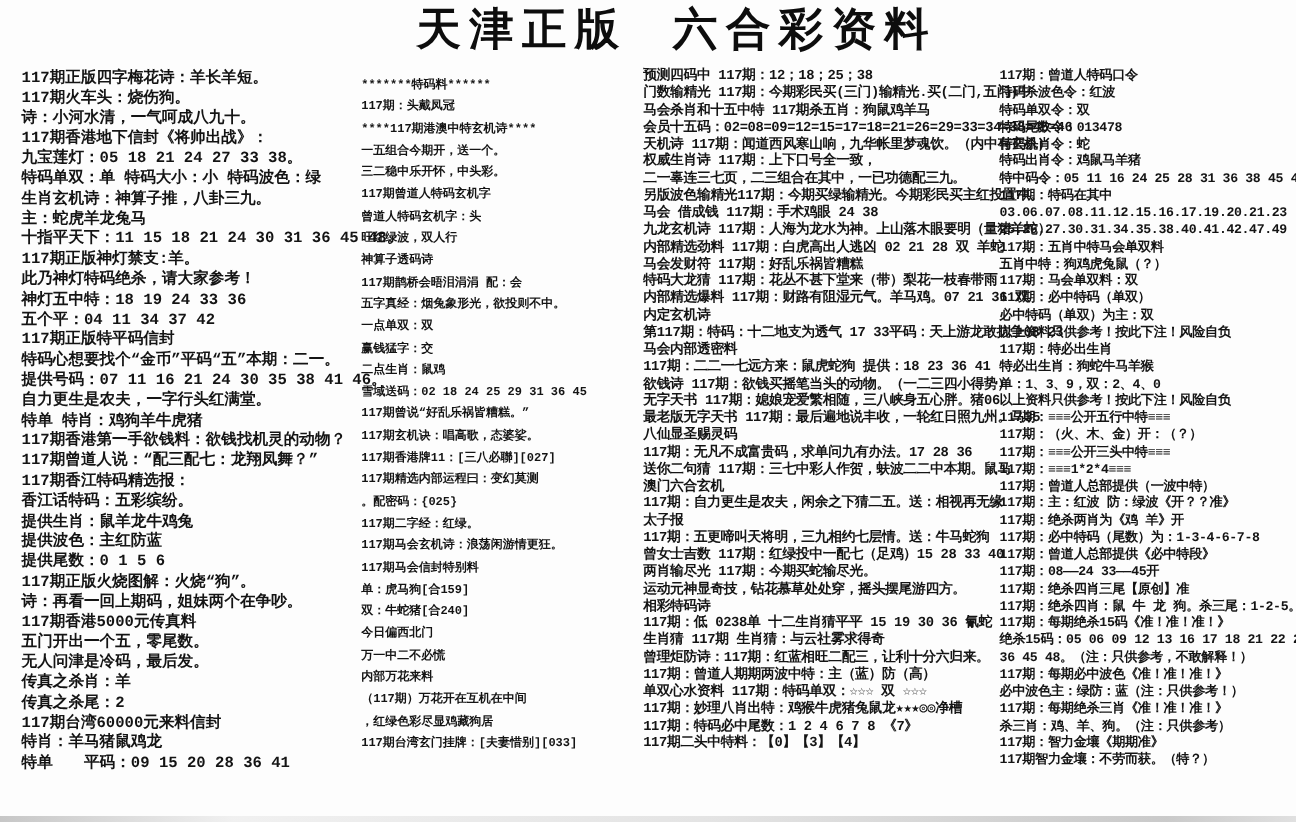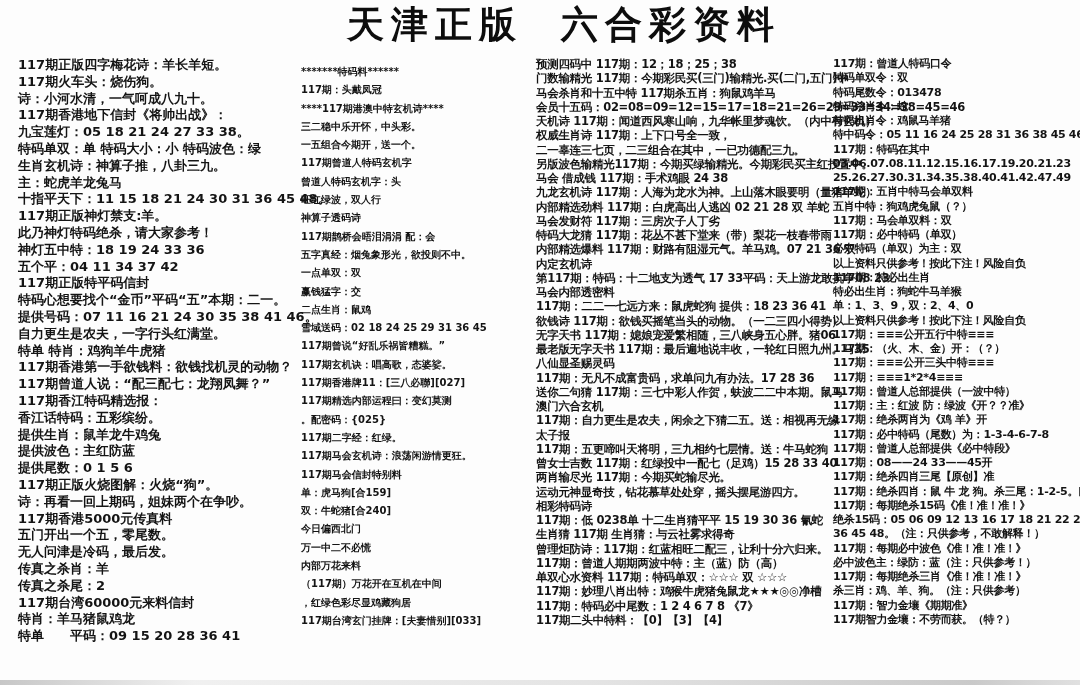--- a/index.html
+++ b/index.html
@@ -6,21 +6,21 @@
   .page{
     position:relative;width:1080px;height:685px;background:#fdfdfd;
     font-family:"DejaVu Sans",sans-serif;font-weight:700;color:#141414;
     overflow:hidden;
   }
   .title{
     position:absolute;top:0px;left:0;width:100%;margin:0;text-align:center;
     font-family:"DejaVu Serif",serif;font-weight:700;font-size:37px;
     letter-spacing:7px;word-spacing:18px;color:#0d0d0d;padding-left:24px;
   }
-  .col{position:absolute;white-space:nowrap;}
+  .col{position:absolute;white-space:nowrap;font-family:Liberation Mono, monospace;}
   .col .line{white-space:nowrap;}
   .col1{left:18px;top:57px;font-size:13px;line-height:16.8px;}
   .col2{left:301px;top:63px;font-size:10px;line-height:18.3px;}
   .col3{left:536px;top:57px;font-size:11.5px;line-height:14.25px;letter-spacing:-0.3px;width:286px;}
   .col4{left:833px;top:57px;font-size:11px;line-height:14.25px;letter-spacing:-0.3px;width:235px;}
   .scan-edge{
     position:absolute;left:0;right:0;bottom:0;height:5px;opacity:.55;
     background:linear-gradient(to right,#9a9a9a,#e6e6e6 18%,#cfcfcf 55%,#9f9f9f 90%,#c9c9c9);
   }
 </style>
@@ -63,22 +63,22 @@
       <div class="line">传真之杀肖：羊</div>
       <div class="line">传真之杀尾：2</div>
       <div class="line">117期台湾60000元来料信封</div>
       <div class="line">特肖：羊马猪鼠鸡龙</div>
       <div class="line">特单　　平码：09 15 20 28 36 41</div>
     </div>
   <div class="col col2">
       <div class="line">*******特码料******</div>
       <div class="line">117期：头戴凤冠</div>
       <div class="line">****117期港澳中特玄机诗****</div>
+      <div class="line">一五组合今期开，送一个。</div>
       <div class="line">三二稳中乐开怀，中头彩。</div>
-      <div class="line">一五组合今期开，送一个。</div>
       <div class="line">117期曾道人特码玄机字</div>
       <div class="line">曾道人特码玄机字：头</div>
       <div class="line">旺红绿波，双人行</div>
       <div class="line">神算子透码诗</div>
       <div class="line">117期鹊桥会晤泪涓涓 配：会</div>
       <div class="line">五字真经：烟兔象形光，欲投则不中。</div>
       <div class="line">一点单双：双</div>
       <div class="line">赢钱猛字：交</div>
       <div class="line">二点生肖：鼠鸡</div>
       <div class="line">雪域送码：02 18 24 25 29 31 36 45</div>
@@ -104,21 +104,21 @@
       <div class="line">门数输精光 117期：今期彩民买(三门)输精光.买(二门,五门)中</div>
       <div class="line">马会杀肖和十五中特 117期杀五肖：狗鼠鸡羊马</div>
       <div class="line">会员十五码：02=08=09=12=15=17=18=21=26=29=33=34=38=45=46</div>
       <div class="line">天机诗 117期：闻道西风寒山响，九华帐里梦魂饮。（内中有玄机）</div>
       <div class="line">权威生肖诗 117期：上下口号全一致，</div>
       <div class="line">二一辜连三七页，二三组合在其中，一已功德配三九。</div>
       <div class="line">另版波色输精光117期：今期买绿输精光。今期彩民买主红投置中。</div>
       <div class="line">马会 借成钱 117期：手术鸡眼 24 38</div>
       <div class="line">九龙玄机诗 117期：人海为龙水为神。上山落木眼要明（量猪羊蛇）</div>
       <div class="line">内部精选劲料 117期：白虎高出人逃凶 02 21 28 双 羊蛇</div>
-      <div class="line">马会发财符 117期：三房次子人丁劣</div>
+      <div class="line">马会发财符 117期：好乱乐祸皆糟糕</div>
       <div class="line">特码大龙猜 117期：花丛不甚下堂来（带）梨花一枝春带雨</div>
       <div class="line">内部精选爆料 117期：财路有阻湿元气。羊马鸡。07 21 36 双</div>
       <div class="line">内定玄机诗</div>
       <div class="line">第117期：特码：十二地支为透气 17 33平码：天上游龙敢抗争08 23</div>
       <div class="line">马会内部透密料</div>
       <div class="line">117期：二二一七远方来：鼠虎蛇狗 提供：18 23 36 41</div>
       <div class="line">欲钱诗 117期：欲钱买摇笔当头的动物。（一二三四小得势）</div>
       <div class="line">无字天书 117期：媳娘宠爱繁相随，三八峡身五心胖。猪06</div>
       <div class="line">最老版无字天书 117期：最后遍地说丰收，一轮红日照九州。马35</div>
       <div class="line">八仙显圣赐灵码</div>
@@ -136,20 +136,21 @@
       <div class="line">生肖猜 117期 生肖猜：与云社雾求得奇</div>
       <div class="line">曾理炬防诗：117期：红蓝相旺二配三，让利十分六归来。</div>
       <div class="line">117期：曾道人期期两波中特：主（蓝）防（高）</div>
       <div class="line">单双心水资料 117期：特码单双：☆☆☆ 双 ☆☆☆</div>
       <div class="line">117期：妙理八肖出特：鸡猴牛虎猪兔鼠龙★★★◎◎净槽</div>
       <div class="line">117期：特码必中尾数：1 2 4 6 7 8 《7》</div>
       <div class="line">117期二头中特料：【0】【3】【4】</div>
     </div>
   <div class="col col4">
       <div class="line">117期：曾道人特码口令</div>
+      <div class="line">特码杀波色令：红波</div>
       <div class="line">特码单双令：双</div>
       <div class="line">特码尾数令：013478</div>
       <div class="line">特码杀肖令：蛇</div>
       <div class="line">特码出肖令：鸡鼠马羊猪</div>
       <div class="line">特中码令：05 11 16 24 25 28 31 36 38 45 46 48</div>
       <div class="line">117期：特码在其中</div>
       <div class="line">03.06.07.08.11.12.15.16.17.19.20.21.23</div>
       <div class="line">25.26.27.30.31.34.35.38.40.41.42.47.49</div>
       <div class="line">117期：五肖中特马会单双料</div>
       <div class="line">五肖中特：狗鸡虎兔鼠（？）</div>

